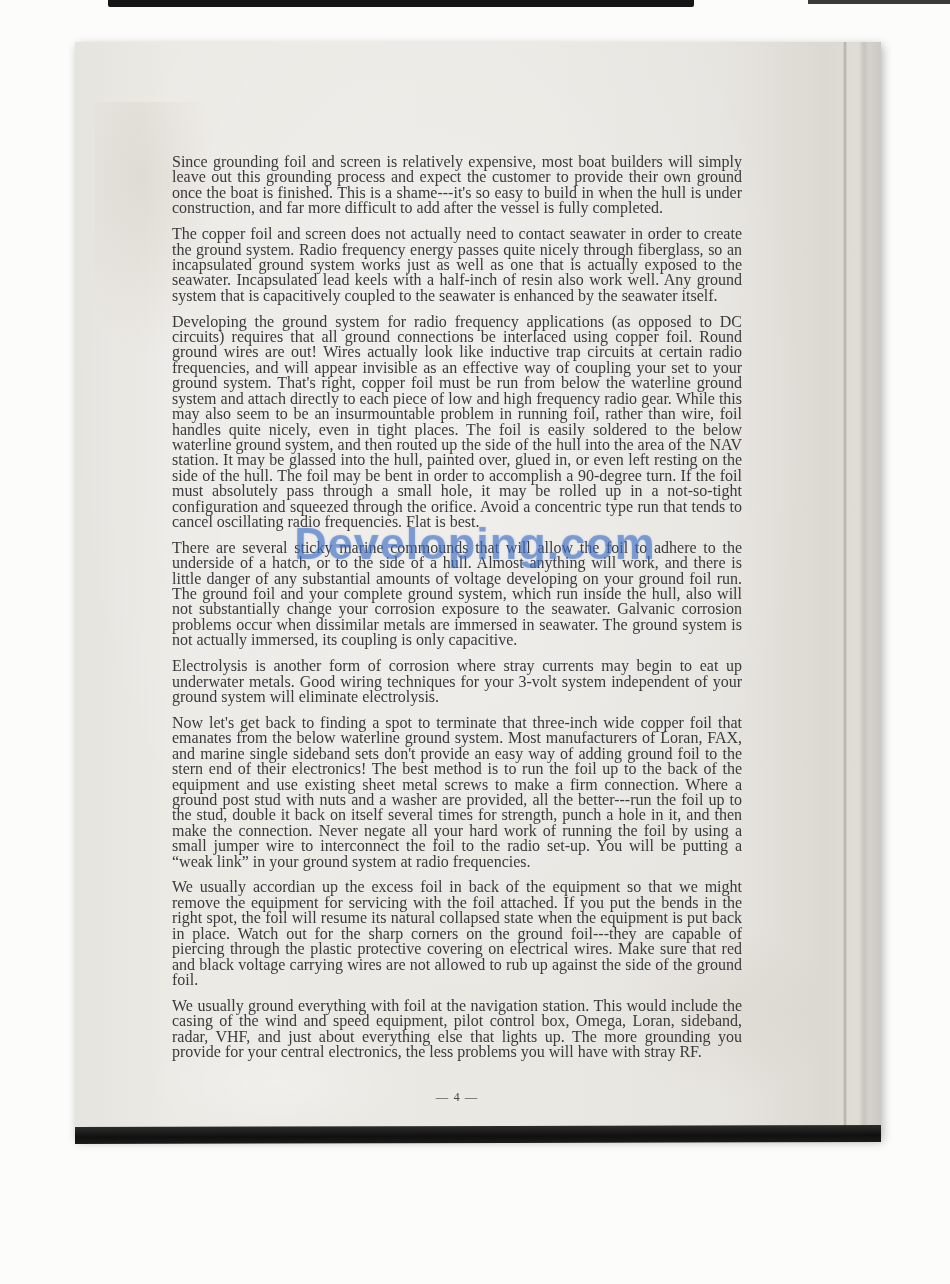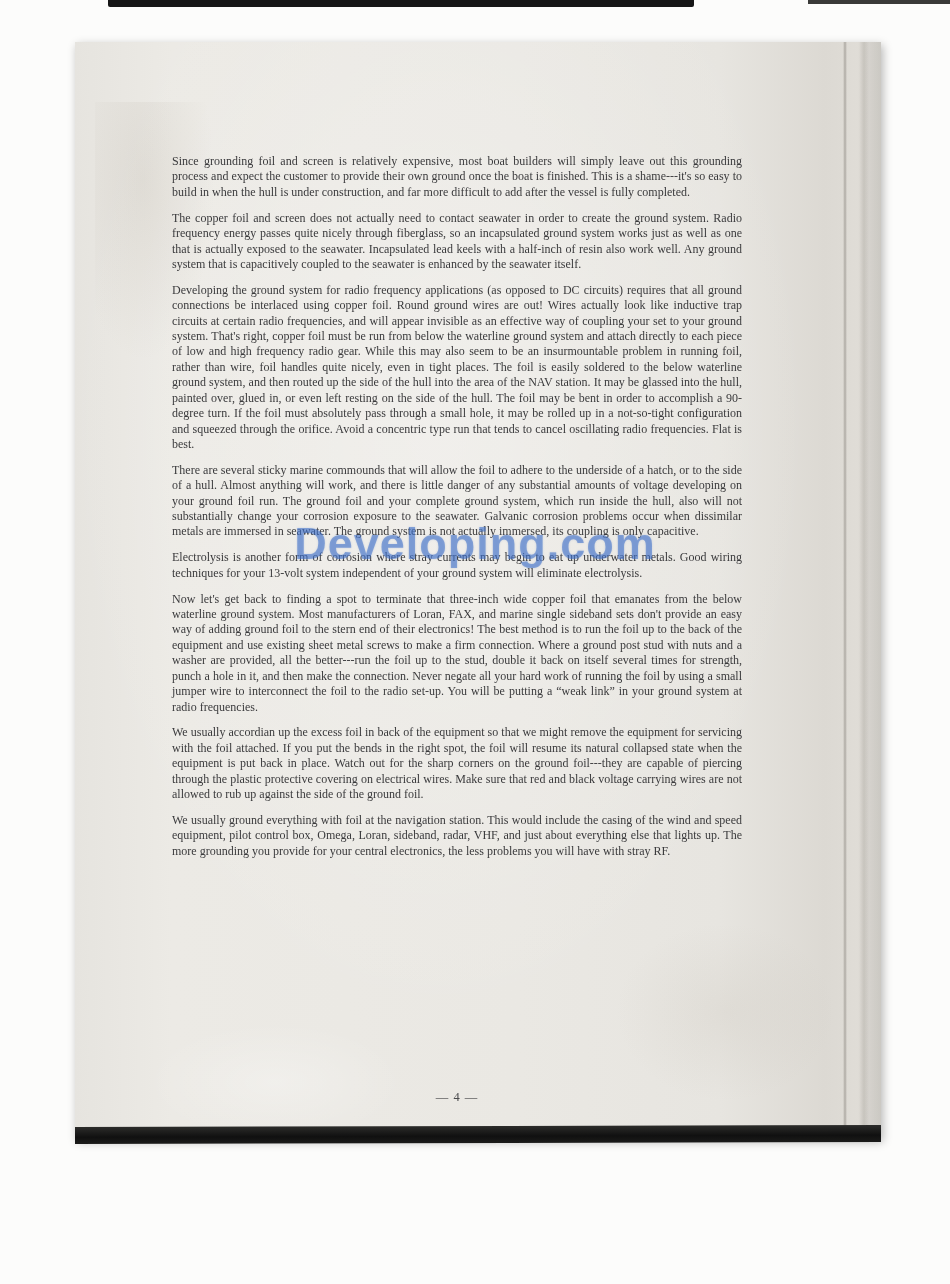--- a/index.html
+++ b/index.html
@@ -60,21 +60,21 @@
   .bottom-band {
     position:absolute; left:75px; top:1126px; width:806px; height:17px;
     background:linear-gradient(180deg, #2c2c2a 0%, #101010 60%, #1b1b1a 100%);
     transform:skewY(-0.15deg);
   }
 
   
   .text-block {
     position:absolute; left:97px; top:112px; width:570px;
     color:#3a3a3c;
-    font-size:12px; line-height:15.4px;
+    font-size:16px; line-height:15.4px;
     text-align:justify;
   }
   .text-block p { margin-bottom:10.5px; }
 
   .page-number {
     position:absolute; top:1048px; left:97px; width:570px;
     text-align:center; color:#4a4a4c; font-size:12.5px; letter-spacing:1px;
   }
 
   .watermark {
@@ -102,21 +102,21 @@
     <div class="stain-3"></div>
     <div class="fold-line"></div>
     <div class="fold-line-2"></div>
     <div class="page-edge-shade"></div>
 
     <div class="text-block">
       <p>Since grounding foil and screen is relatively expensive, most boat builders will simply leave out this grounding process and expect the customer to provide their own ground once the boat is finished.  This is a shame---it's so easy to build in when the hull is under construction, and far more difficult to add after the vessel is fully completed.</p>
       <p>The copper foil and screen does not actually need to contact seawater in order to create the ground system.  Radio frequency energy passes quite nicely through fiberglass, so an incapsulated ground system works just as well as one that is actually exposed to the seawater.  Incapsulated lead keels with a half-inch of resin also work well.  Any ground system that is capacitively coupled to the seawater is enhanced by the seawater itself.</p>
       <p>Developing the ground system for radio frequency applications (as opposed to DC circuits) requires that all ground connections be interlaced using copper foil.  Round ground wires are out!  Wires actually look like inductive trap circuits at certain radio frequencies, and will appear invisible as an effective way of coupling your set to your ground system.  That's right, copper foil must be run from below the waterline ground system and attach directly to each piece of low and high frequency radio gear.  While this may also seem to be an insurmountable problem in running foil, rather than wire, foil handles quite nicely, even in tight places.  The foil is easily soldered to the below waterline ground system, and then routed up the side of the hull into the area of the NAV station.  It may be glassed into the hull, painted over, glued in, or even left resting on the side of the hull.  The foil may be bent in order to accomplish a 90-degree turn.  If the foil must absolutely pass through a small hole, it may be rolled up in a not-so-tight configuration and squeezed through the orifice.  Avoid a concentric type run that tends to cancel oscillating radio frequencies.  Flat is best.</p>
       <p>There are several sticky marine commounds that will allow the foil to adhere to the underside of a hatch, or to the side of a hull.  Almost anything will work, and there is little danger of any substantial amounts of voltage developing on your ground foil run.  The ground foil and your complete ground system, which run inside the hull, also will not substantially change your corrosion exposure to the seawater.  Galvanic corrosion problems occur when dissimilar metals are immersed in seawater.  The ground system is not actually immersed, its coupling is only capacitive.</p>
-      <p>Electrolysis is another form of corrosion where stray currents may begin to eat up underwater metals.  Good wiring techniques for your 13-volt system independent of your ground system will eliminate electrolysis.</p>
+      <p>Electrolysis is another form of corrosion where stray currents may begin to eat up underwater metals.  Good wiring techniques for your 3-volt system independent of your ground system will eliminate electrolysis.</p>
       <p>Now let's get back to finding a spot to terminate that three-inch wide copper foil that emanates from the below waterline ground system.  Most manufacturers of Loran, FAX, and marine single sideband sets don't provide an easy way of adding ground foil to the stern end of their electronics!  The best method is to run the foil up to the back of the equipment and use existing sheet metal screws to make a firm connection.  Where a ground post stud with nuts and a washer are provided, all the better---run the foil up to the stud, double it back on itself several times for strength, punch a hole in it, and then make the connection.  Never negate all your hard work of running the foil by using a small jumper wire to interconnect the foil to the radio set-up.  You will be putting a “weak link” in your ground system at radio frequencies.</p>
       <p>We usually accordian up the excess foil in back of the equipment so that we might remove the equipment for servicing with the foil attached.  If you put the bends in the right spot, the foil will resume its natural collapsed state when the equipment is put back in place.  Watch out for the sharp corners on the ground foil---they are capable of piercing through the plastic protective covering on electrical wires.  Make sure that red and black voltage carrying wires are not allowed to rub up against the side of the ground foil.</p>
       <p>We usually ground everything with foil at the navigation station.  This would include the casing of the wind and speed equipment, pilot control box, Omega, Loran, sideband, radar, VHF, and just about everything else that lights up.  The more grounding you provide for your central electronics, the less problems you will have with stray RF.</p>
     </div>
 
     <div class="page-number">— 4 —</div>
   </div>
 
   <div class="watermark">Developing.com</div>
 

